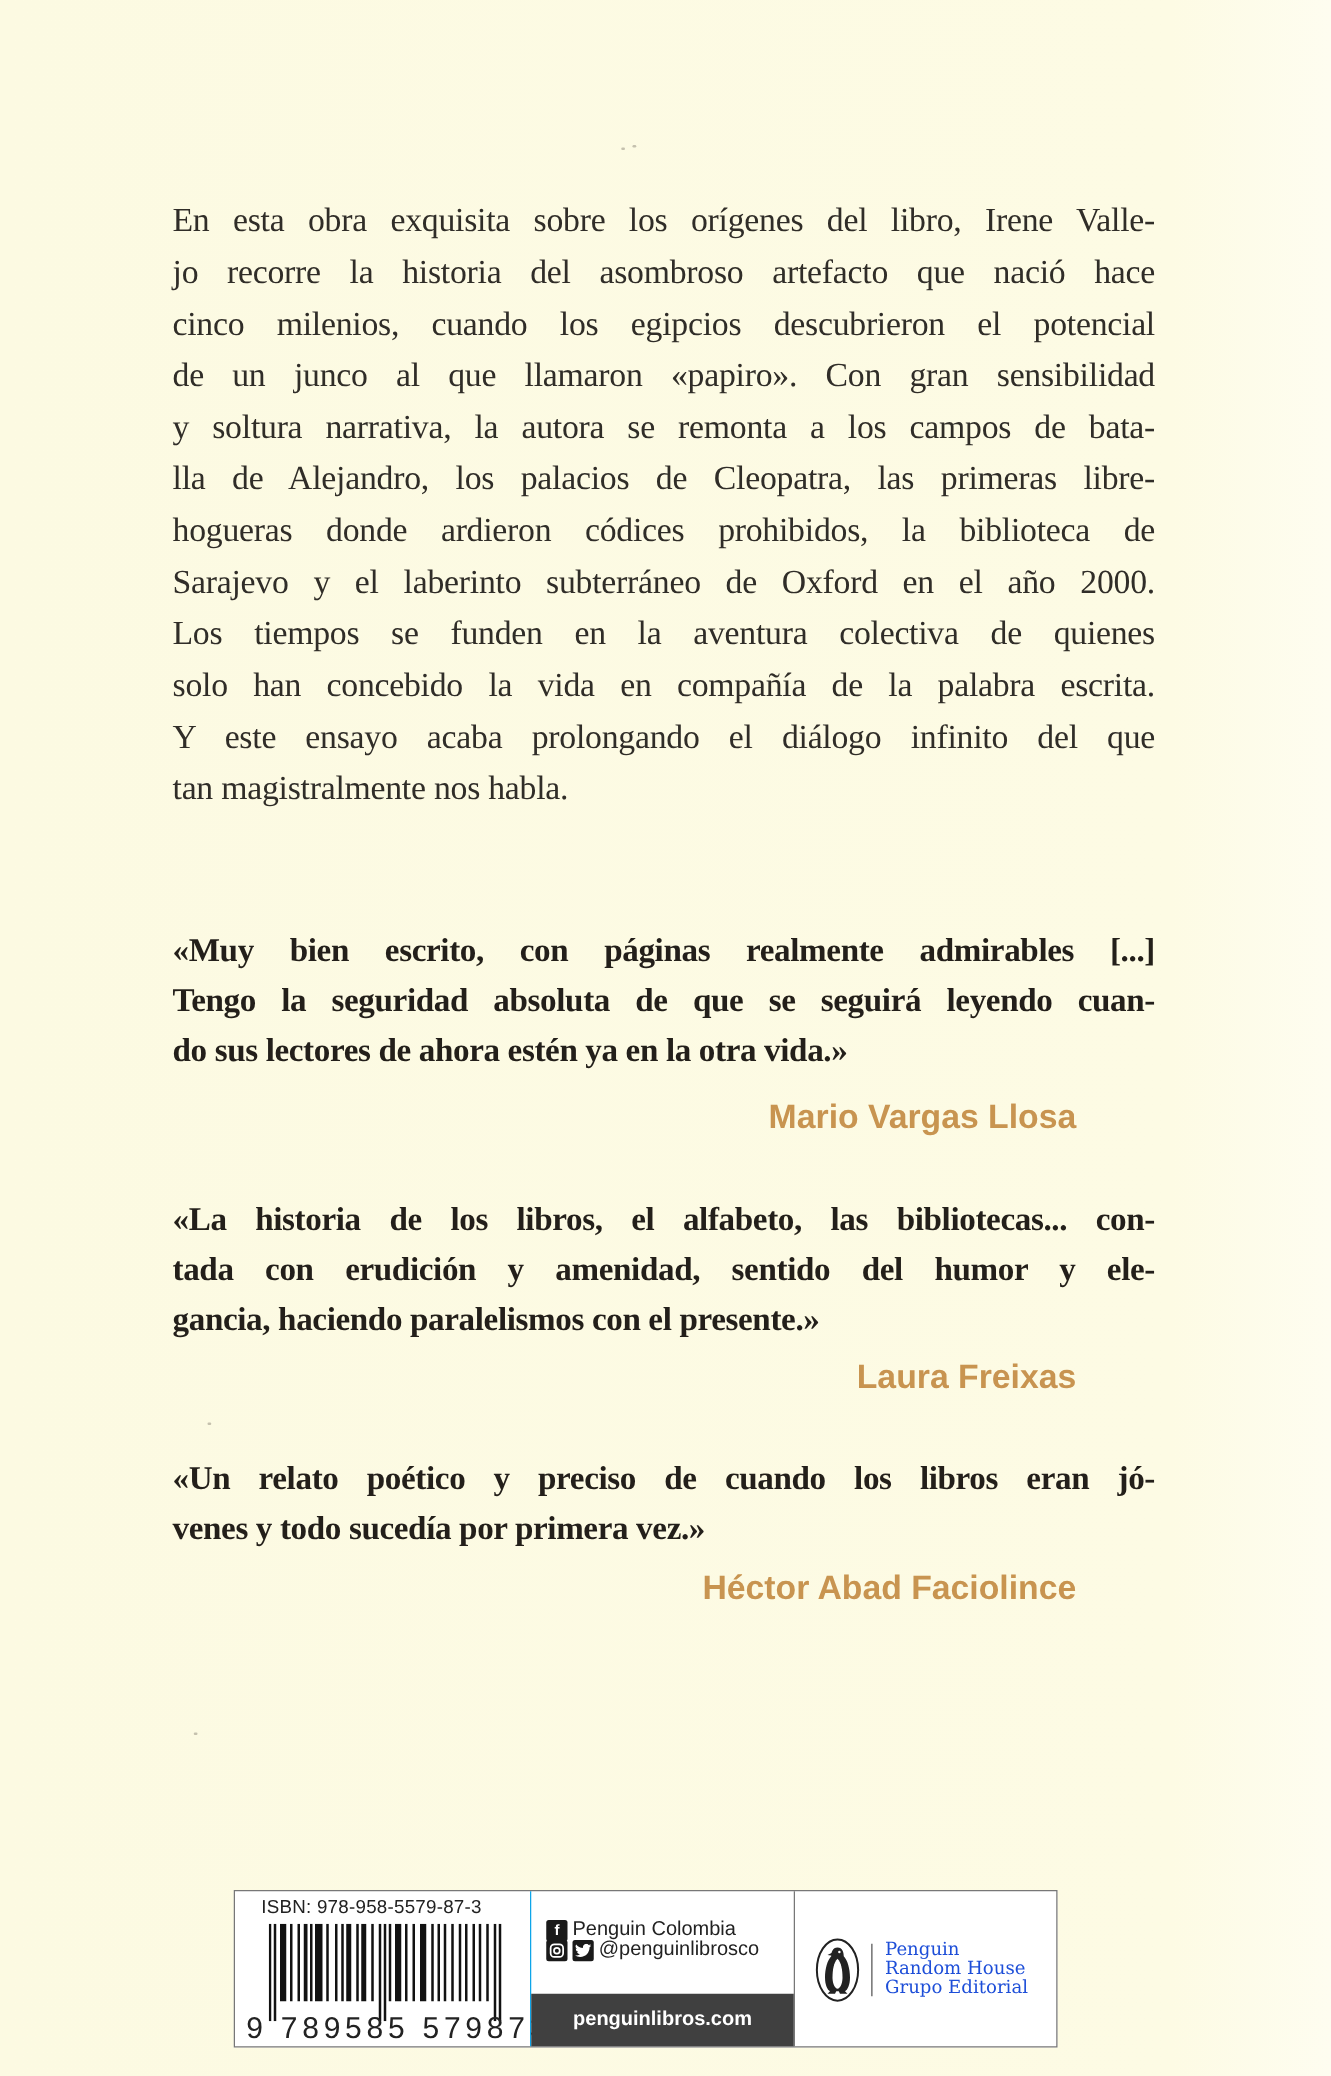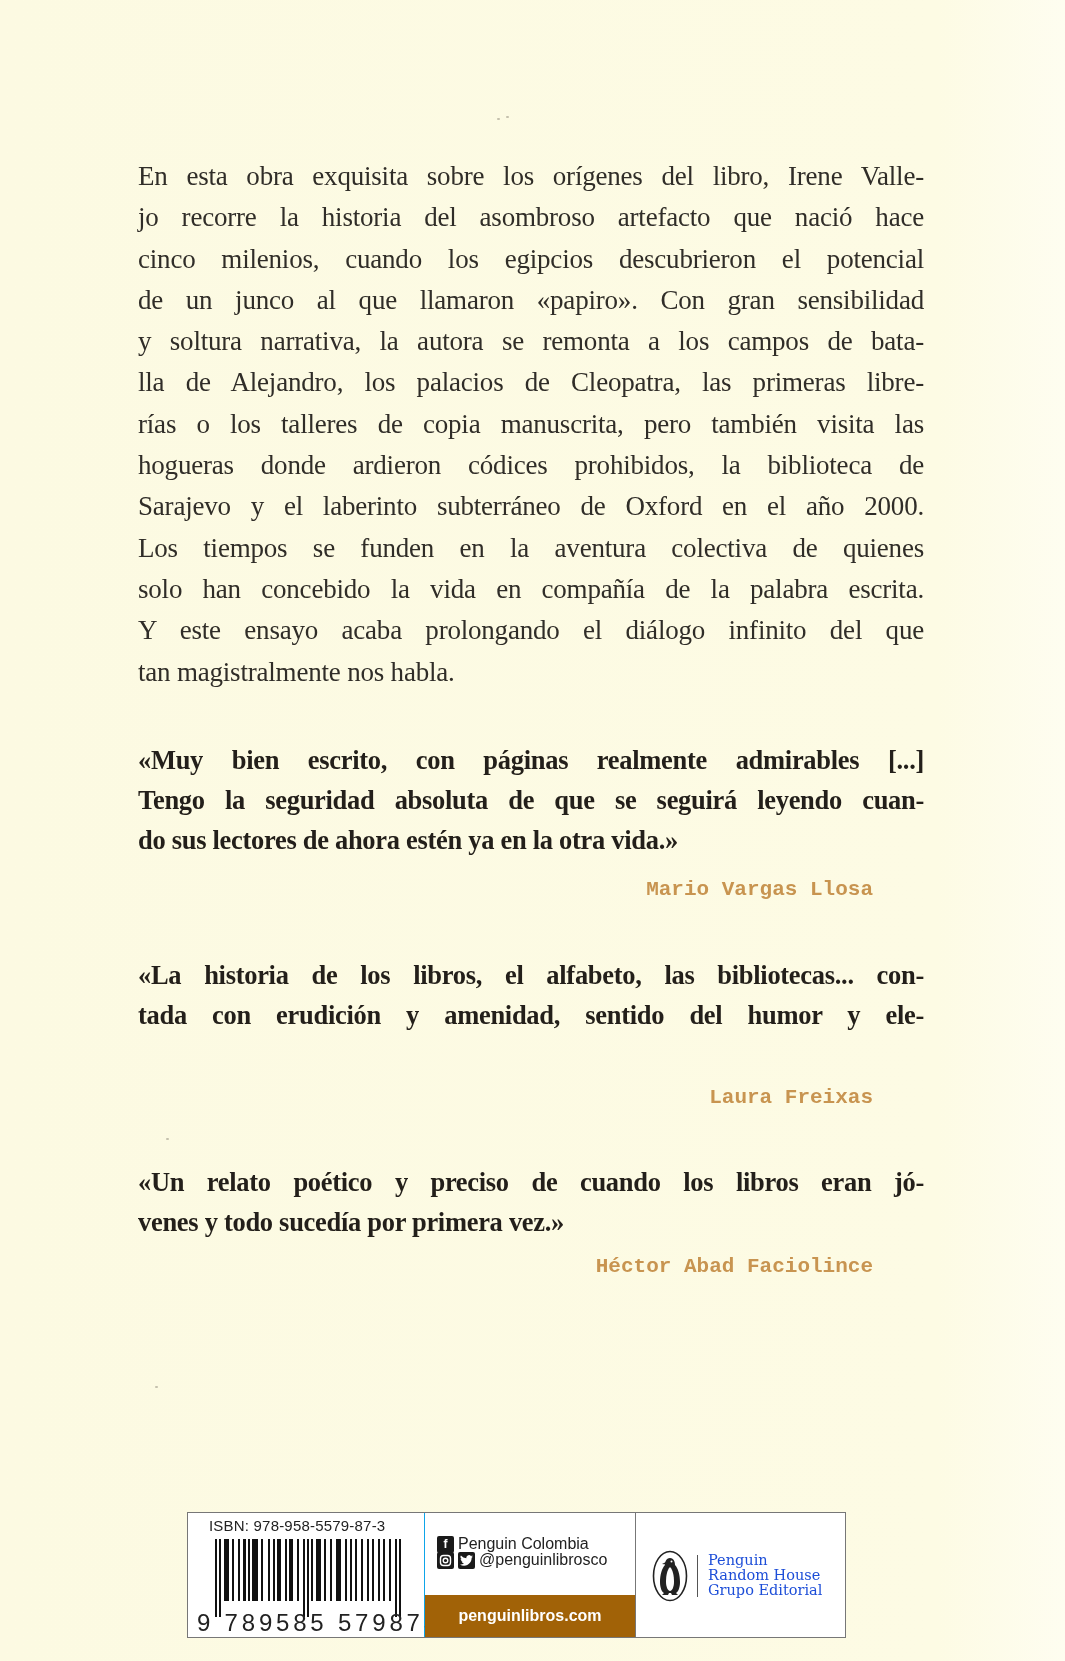--- a/index.html
+++ b/index.html
@@ -20,23 +20,23 @@
   .blurb .ln { display: block; white-space: nowrap; text-align-last: justify; }
   .blurb .ln.last { text-align-last: left; }
   .quote {
     font-family: "Liberation Serif", "DejaVu Serif", serif;
     font-weight: bold; font-size: 26.5px; line-height: 40px; letter-spacing: -0.3px;
     color: #231f1a;
   }
   .quote .ln { display: block; white-space: nowrap; text-align-last: justify; }
   .quote .ln.last { text-align-last: left; }
   .author {
-    position: absolute; right: 192px;
-    font-family: Liberation Mono, monospace;
-    font-weight: bold; font-size: 21px; color: #c89450; white-space: nowrap;
+    position: absolute; right: 204px;
+    font-family: Liberation Sans, sans-serif;
+    font-weight: bold; font-size: 27px; color: #c89450; white-space: nowrap;
   }
   .q1 { top: 740px; }
   .q2 { top: 955px; }
   .q3 { top: 1162px; }
   .a1 { top: 878px; }
   .a2 { top: 1086px; }
   .a3 { top: 1255px; }
 
   .imprint {
     position: absolute; left: 187px; top: 1512px; width: 657px; height: 124px;
@@ -47,21 +47,21 @@
   .isbn-label { position: absolute; top: 4px; left: 21px; font-size: 15px; color: #222; letter-spacing: 0.2px; }
   .barcode { position: absolute; top: 26px; left: 27px; width: 190px; height: 78px; }
   .barcode-digits { position: absolute; left: 9px; top: 96px; font-size: 24px; letter-spacing: 3.8px; color: #222; white-space: nowrap; }
   .social-cell { width: 210px; border-right: 1px solid #777; position: relative;
     font-family: "Liberation Sans", "DejaVu Sans", sans-serif; }
   .social-row { position: absolute; left: 12px; display: flex; align-items: center; gap: 4px; font-size: 16px; color: #222; }
   .social-row.r1 { top: 22px; }
   .social-row.r2 { top: 38px; }
   .ico { width: 17px; height: 17px; background: #1a1a1a; color: #fff; border-radius: 2px;
     display: inline-flex; align-items: center; justify-content: center; font-size: 12px; font-weight: bold; line-height: 1; }
-  .web-bar { position: absolute; left: 0; right: 0; bottom: 0; height: 42px; background: #a16207; color: #fff;
+  .web-bar { position: absolute; left: 0; right: 0; bottom: 0; height: 42px; background: #404040; color: #fff;
     display: flex; align-items: center; justify-content: center; font-size: 16px; font-weight: bold; }
   .logo-cell { flex: 1; position: relative; }
   .penguin { position: absolute; left: 16px; top: 37px; width: 36px; height: 52px; }
   .logo-divider { position: absolute; left: 61px; top: 42px; width: 1px; height: 42px; background: #555; }
   .logo-text { position: absolute; left: 72px; top: 40px; font-family: "DejaVu Serif", serif; font-size: 14.5px; line-height: 15px; color: #1d4ed8; }
   .logo-text span { display: block; }
 
   .speck { position: absolute; width: 3px; height: 2px; background: #8d877a; opacity: 0.5; border-radius: 1px; }
 </style>
 </head>
@@ -69,39 +69,39 @@
 
 <div class="page">
 
   <div class="col blurb">
     <span class="ln">En esta obra exquisita sobre los orígenes del libro, Irene Valle-</span>
     <span class="ln">jo recorre la historia del asombroso artefacto que nació hace</span>
     <span class="ln">cinco milenios, cuando los egipcios descubrieron el potencial</span>
     <span class="ln">de un junco al que llamaron «papiro». Con gran sensibilidad</span>
     <span class="ln">y soltura narrativa, la autora se remonta a los campos de bata-</span>
     <span class="ln">lla de Alejandro, los palacios de Cleopatra, las primeras libre-</span>
-    <span class="ln">rías o los talleres de copia manuscrita, pero también visita las</span>
     <span class="ln">hogueras donde ardieron códices prohibidos, la biblioteca de</span>
     <span class="ln">Sarajevo y el laberinto subterráneo de Oxford en el año 2000.</span>
     <span class="ln">Los tiempos se funden en la aventura colectiva de quienes</span>
     <span class="ln">solo han concebido la vida en compañía de la palabra escrita.</span>
     <span class="ln">Y este ensayo acaba prolongando el diálogo infinito del que</span>
     <span class="ln last">tan magistralmente nos habla.</span>
   </div>
 
   <div class="col quote q1">
     <span class="ln">«Muy bien escrito, con páginas realmente admirables [...]</span>
     <span class="ln">Tengo la seguridad absoluta de que se seguirá leyendo cuan-</span>
     <span class="ln last">do sus lectores de ahora estén ya en la otra vida.»</span>
   </div>
   <div class="author a1">Mario Vargas Llosa</div>
 
   <div class="col quote q2">
     <span class="ln">«La historia de los libros, el alfabeto, las bibliotecas... con-</span>
     <span class="ln">tada con erudición y amenidad, sentido del humor y ele-</span>
+    <span class="ln last">gancia, haciendo paralelismos con el presente.»</span>
   </div>
   <div class="author a2">Laura Freixas</div>
 
   <div class="col quote q3">
     <span class="ln">«Un relato poético y preciso de cuando los libros eran jó-</span>
     <span class="ln last">venes y todo sucedía por primera vez.»</span>
   </div>
   <div class="author a3">Héctor Abad Faciolince</div>
 
   <div class="speck" style="left:497px;top:118px;"></div>

